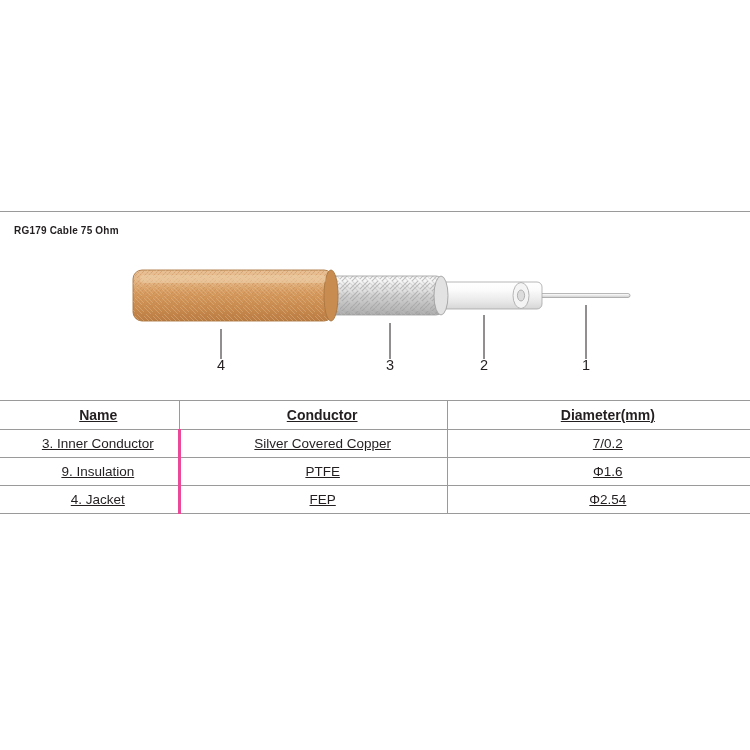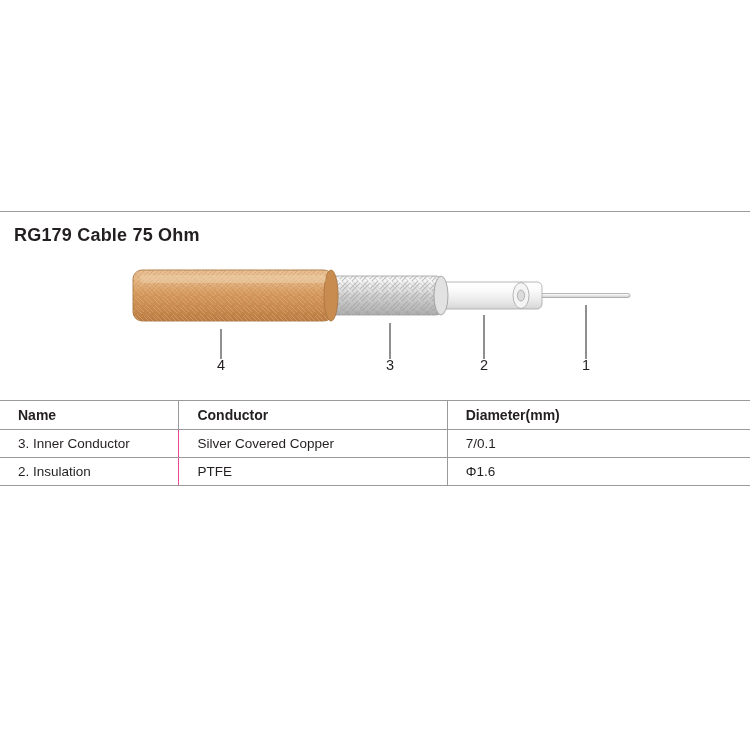--- a/index.html
+++ b/index.html
@@ -31,21 +31,21 @@
     top: 0;
     width: 750px;
     height: 1px;
     background: #9a9a9a;
   }
 
   .title {
     position: absolute;
     left: 14px;
     top: 14px;
-    font-size: 18px;
+    font-size: 10px;
     font-weight: bold;
     letter-spacing: 0.2px;
     color: #231f20;
     white-space: nowrap;
   }
 
   
   .diagram {
     position: absolute;
     left: 0;
@@ -75,37 +75,38 @@
     top: 189px;
     width: 750px;
     border-collapse: collapse;
     font-size: 13.5px;
   }
   .table td, .table th {
     border: 1px solid #9a9a9a;
     border-left: none;
     border-right: none;
     padding: 6px 0 6px 18px;
-    text-align: left;
+    text-align: center;
     font-weight: normal;
     color: #231f20;
     height: 14px;
     vertical-align: middle;
+    text-decoration: underline;
   }
   .table th {
     font-weight: bold;
     font-size: 14px;
   }
   .col-name   { width: 184px; }
   .col-mat    { width: 292px; border-left: 1px solid #9a9a9a !important; border-right: 1px solid #9a9a9a !important; }
   .col-dia    { width: 330px; }
   
   .table tr td:nth-child(2),
   .table tr th:nth-child(2) {
-    border-left: 1px solid #ec4899;
+    border-left: 3px solid #ec4899;
     border-right: 1px solid #9a9a9a;
   }
 </style>
 </head>
 <body>
 
 <div class="sheet">
 
   <div class="top-rule"></div>
 
@@ -194,23 +195,28 @@
       <tr>
         <th class="col-name">Name</th>
         <th class="col-mat">Conductor</th>
         <th class="col-dia">Diameter(mm)</th>
       </tr>
     </thead>
     <tbody>
       <tr>
         <td>3. Inner Conductor</td>
         <td>Silver Covered Copper</td>
-        <td>7/0.1</td>
-      </tr>
-      <tr>
-        <td>2. Insulation</td>
+        <td>7/0.2</td>
+      </tr>
+      <tr>
+        <td>9. Insulation</td>
         <td>PTFE</td>
         <td>Φ1.6</td>
       </tr>
+      <tr>
+        <td>4. Jacket</td>
+        <td>FEP</td>
+        <td>Φ2.54</td>
+      </tr>
     </tbody>
   </table>
 
 </div>
 
 </body></html>

